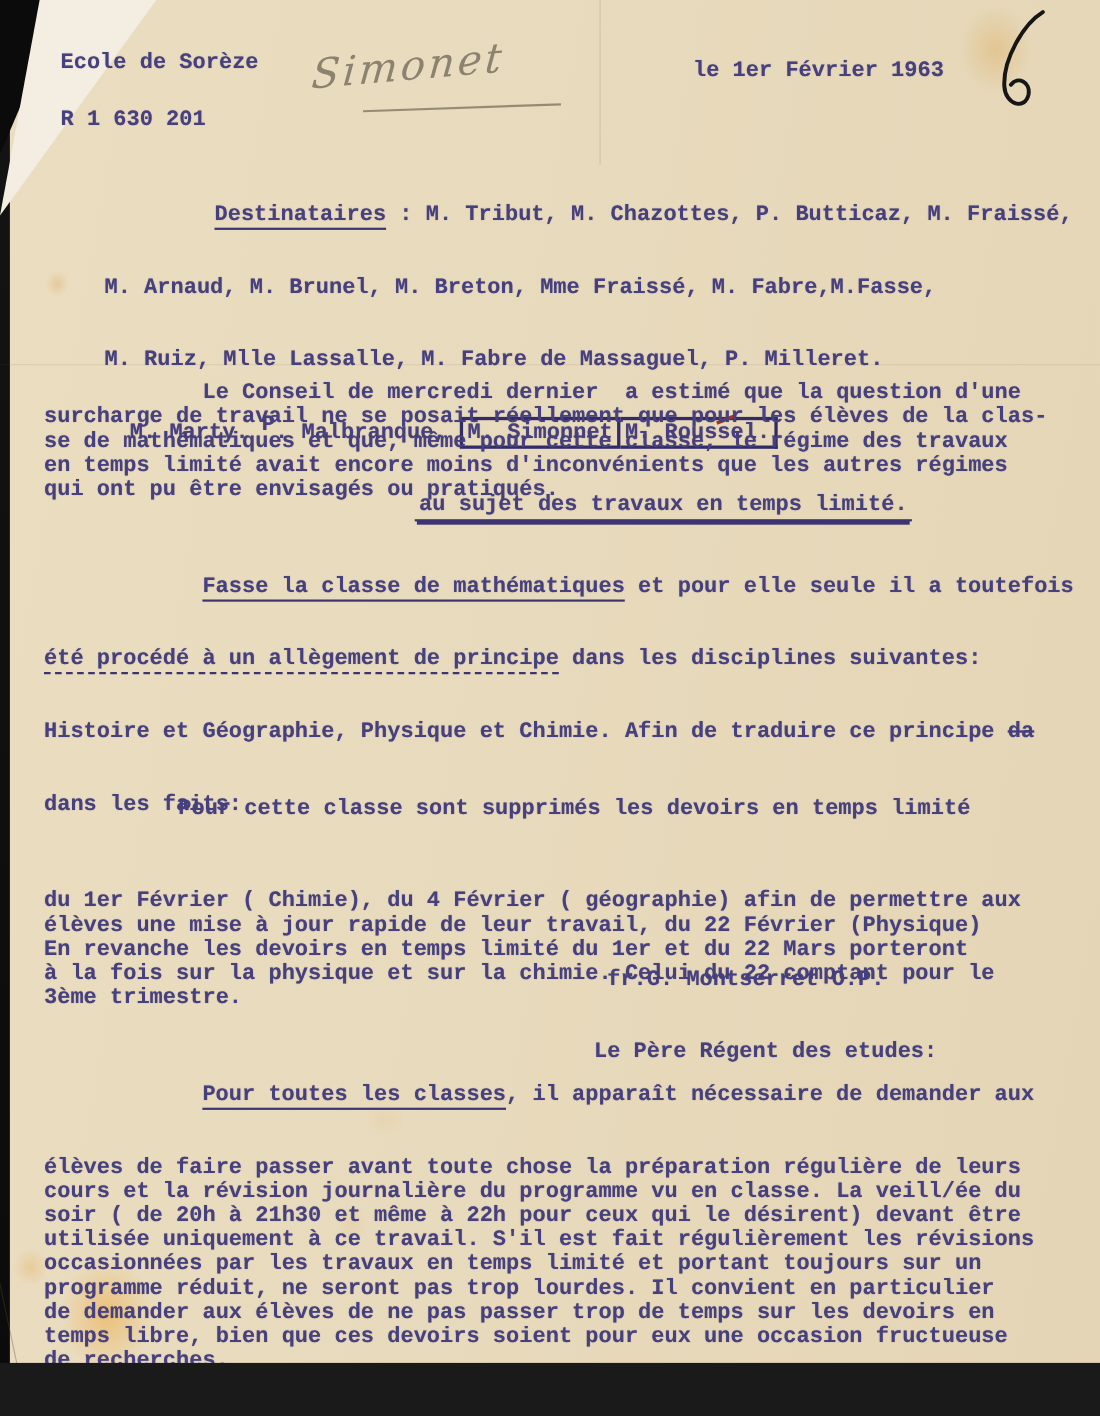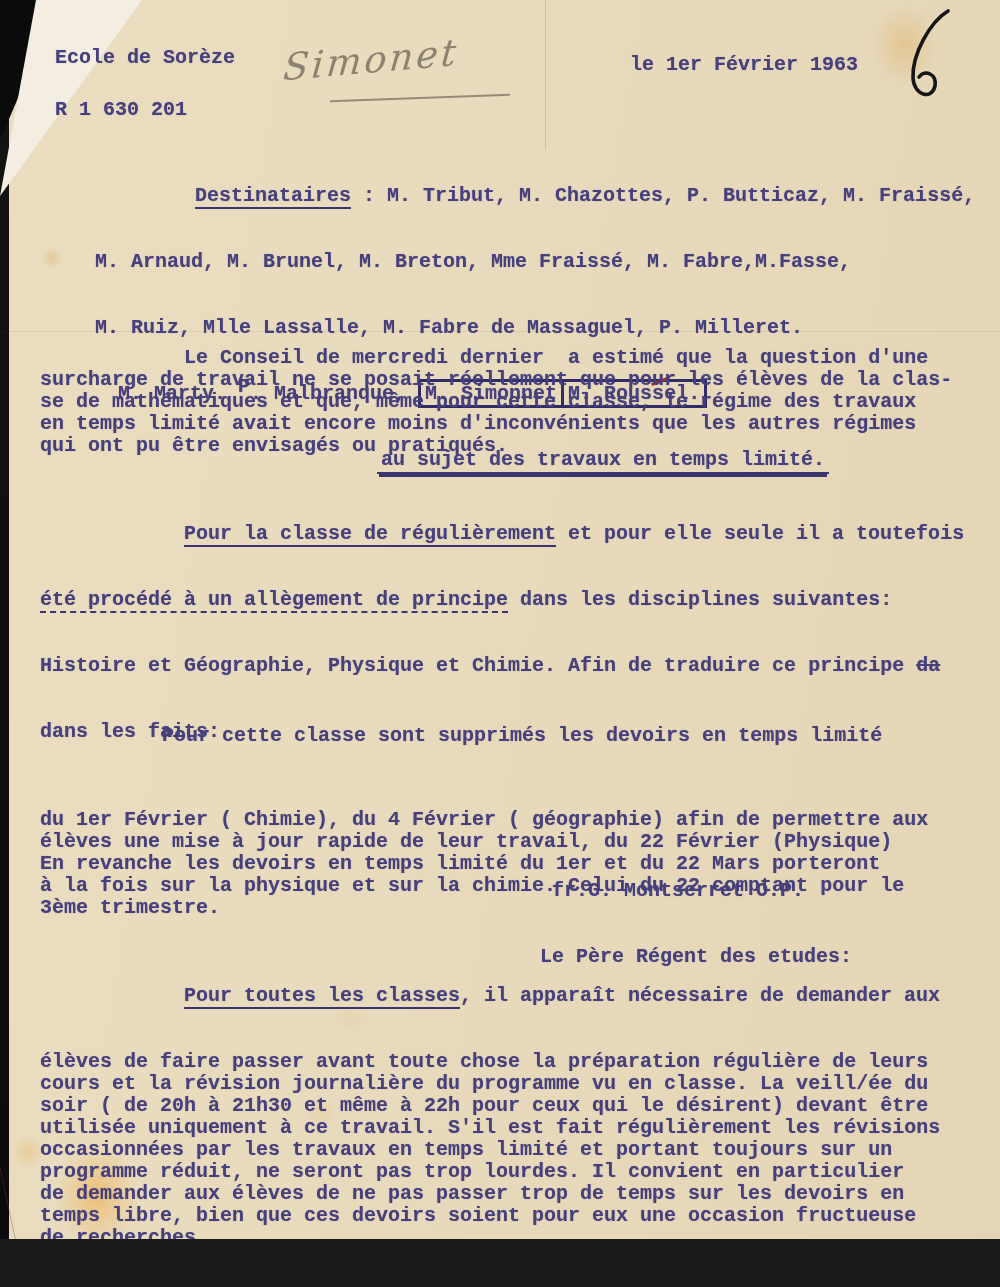--- a/index.html
+++ b/index.html
@@ -80,21 +80,21 @@
     <div class="tline"><span class="ind8"></span><span class="u">Destinataires</span><span> : M. Tribut, M. Chazottes, P. Butticaz, M. Fraissé,</span></div>
     <div class="tline">M. Arnaud, M. Brunel, M. Breton, Mme Fraissé, M. Fabre,M.Fasse,</div>
     <div class="tline">M. Ruiz, Mlle Lassalle, M. Fabre de Massaguel, P. Milleret.</div>
     <div class="tline" style="position:relative;padding-left:23px;"><span>M. Marty. </span><span style="position:relative;top:-7px;">P</span><span>. Malbranque, </span><span class="boxed1">M. Simonnet</span><span class="boxed2">M. Roussel.</span><span class="red-tick"></span></div>
     <div class="tline" style="margin-left:282px;height:24px;"><span class="dblu">au sujet des travaux en temps limité.</span></div>
   </div>
 
   <div class="abs t" style="left:40px;top:303px;">
     <div><div class="tline">            Le Conseil de mercredi dernier  a estimé que la question d'une</div><div class="tline">surcharge de travail ne se posait réellement que pour les élèves de la clas-</div><div class="tline">se de mathématiques et que, même pour cette classe, le régime des travaux</div><div class="tline">en temps limité avait encore moins d'inconvénients que les autres régimes</div><div class="tline">qui ont pu être envisagés ou pratiqués.</div></div>
 
-    <div class="tline"><span class="ind12"></span><span class="u">Pour la classe de régulièrement</span><span> et pour elle seule il a toutefois</span></div>
+    <div class="tline"><span class="ind12"></span><span class="u">Fasse la classe de mathématiques</span><span> et pour elle seule il a toutefois</span></div>
     <div class="tline"><span class="u-dash">été procédé à un allègement de principe</span><span> dans les disciplines suivantes:</span></div>
     <div class="tline"><span>Histoire et Géographie, Physique et Chimie. Afin de traduire ce principe </span><span class="strike">da</span></div>
     <div class="tline"><span>dans les faits:</span><span class="ovl">Pour cette classe sont supprimés les devoirs en temps limité</span></div>
 
     <div><div class="tline">du 1er Février ( Chimie), du 4 Février ( géographie) afin de permettre aux</div><div class="tline">élèves une mise à jour rapide de leur travail, du 22 Février (Physique)</div><div class="tline">En revanche les devoirs en temps limité du 1er et du 22 Mars porteront</div><div class="tline">à la fois sur la physique et sur la chimie. Celui du 22 comptant pour le</div><div class="tline">3ème trimestre.</div></div>
 
     <div class="tline"><span class="ind12"></span><span class="u">Pour toutes les classes</span><span>, il apparaît nécessaire de demander aux</span></div>
     <div><div class="tline">élèves de faire passer avant toute chose la préparation régulière de leurs</div><div class="tline">cours et la révision journalière du programme vu en classe. La veill/ée du</div><div class="tline">soir ( de 20h à 21h30 et même à 22h pour ceux qui le désirent) devant être</div><div class="tline">utilisée uniquement à ce travail. S'il est fait régulièrement les révisions</div><div class="tline">occasionnées par les travaux en temps limité et portant toujours sur un</div><div class="tline">programme réduit, ne seront pas trop lourdes. Il convient en particulier</div><div class="tline">de demander aux élèves de ne pas passer trop de temps sur les devoirs en</div><div class="tline">temps libre, bien que ces devoirs soient pour eux une occasion fructueuse</div><div class="tline">de recherches.</div></div>
   </div>
 

